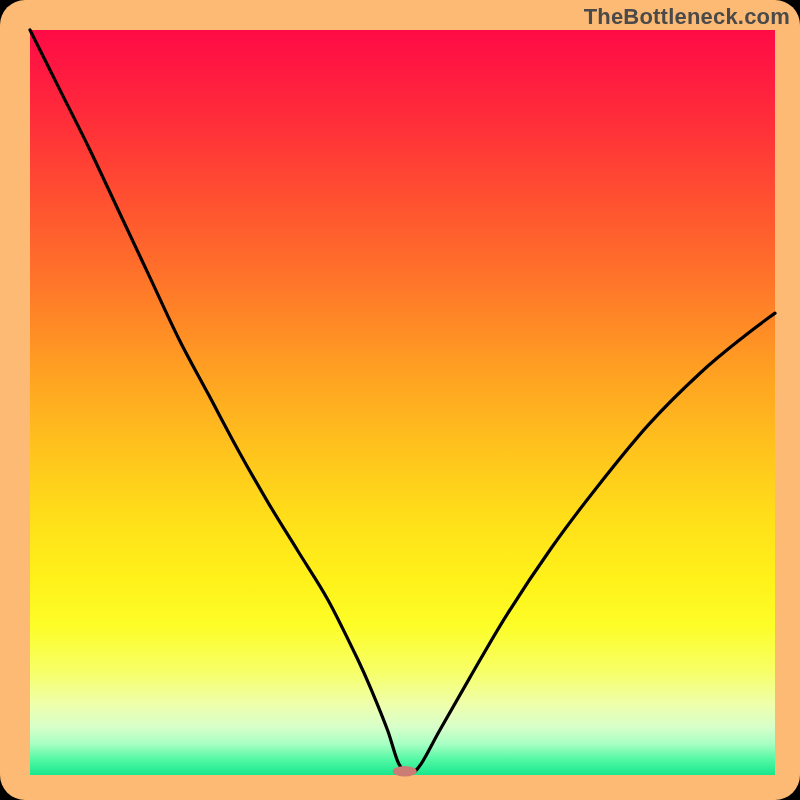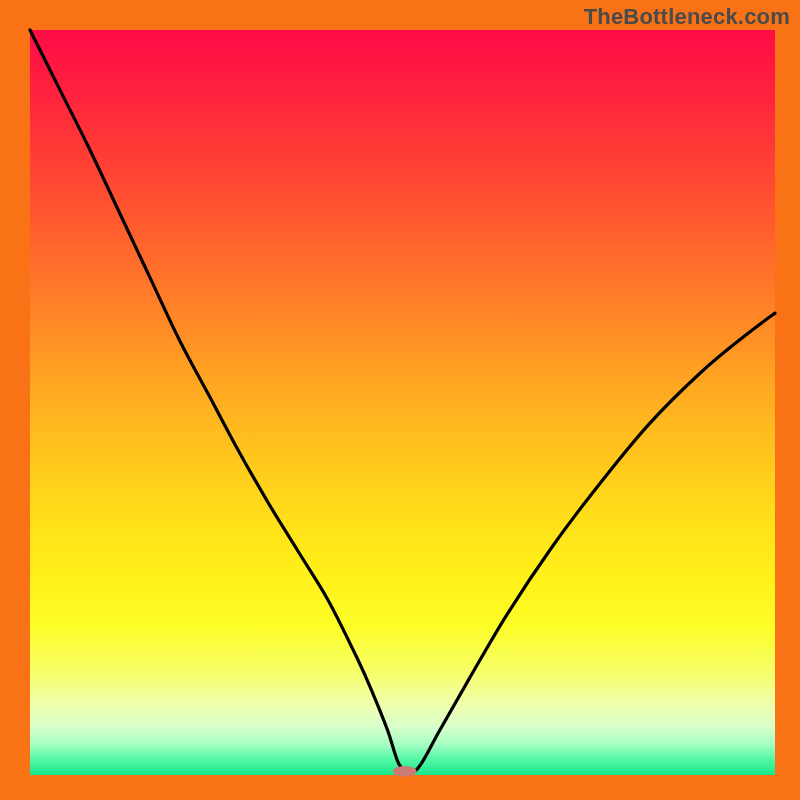--- a/index.html
+++ b/index.html
@@ -8,21 +8,22 @@
     width: 800px;
     height: 800px;
     overflow: hidden;
     background: #000;
     font-family: Arial, Helvetica, sans-serif;
   }
   .stage {
     position: relative;
     width: 800px;
     height: 800px;
-    background: #f97316;
+    background: #fdba74;
+    border-radius: 25px;
   }
   .watermark {
     position: absolute;
     top: 4px;
     right: 10px;
     color: #4a4a4a;
     font-size: 22px;
     font-weight: 600;
     letter-spacing: 0.2px;
     z-index: 10;

